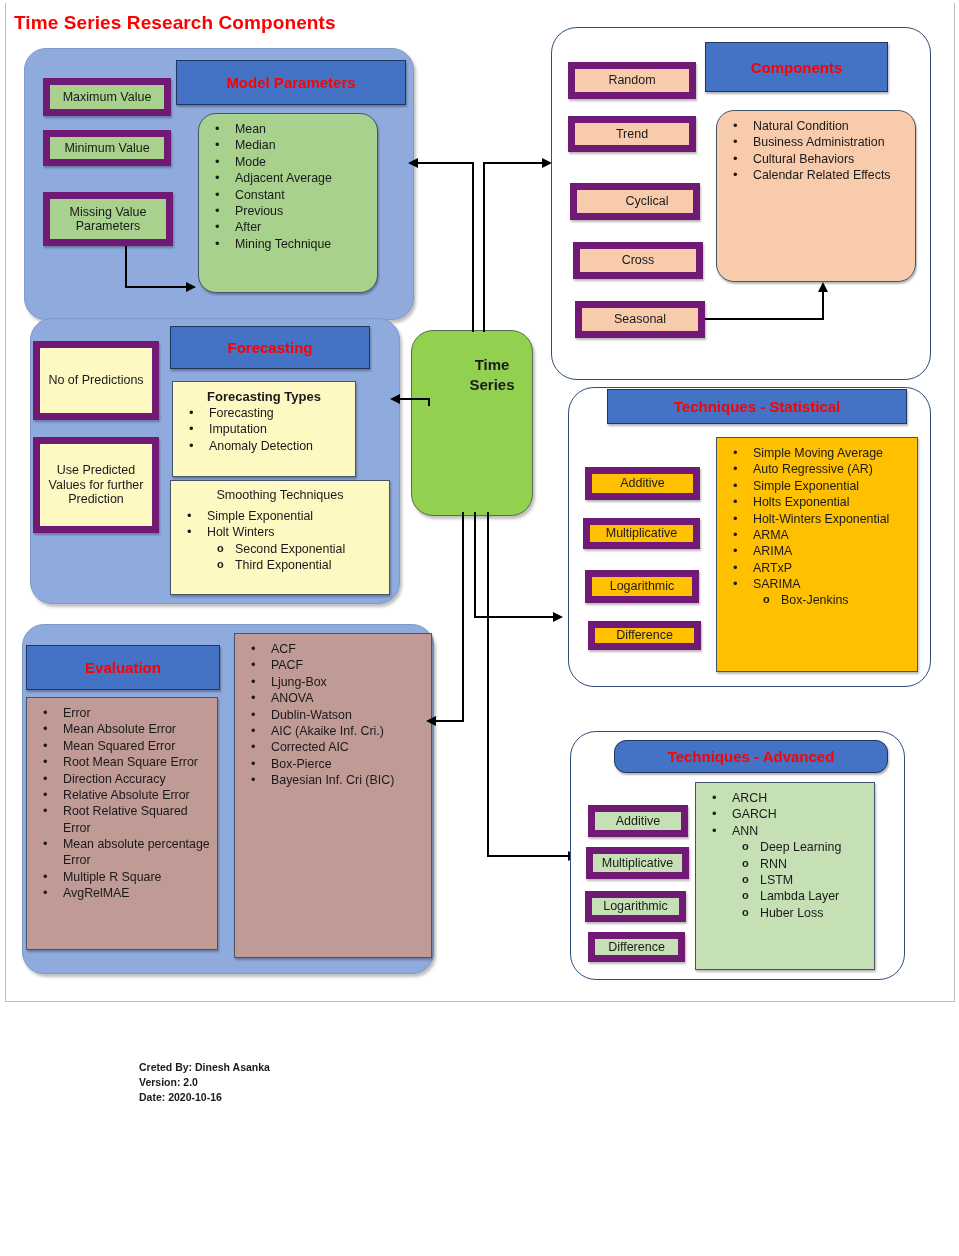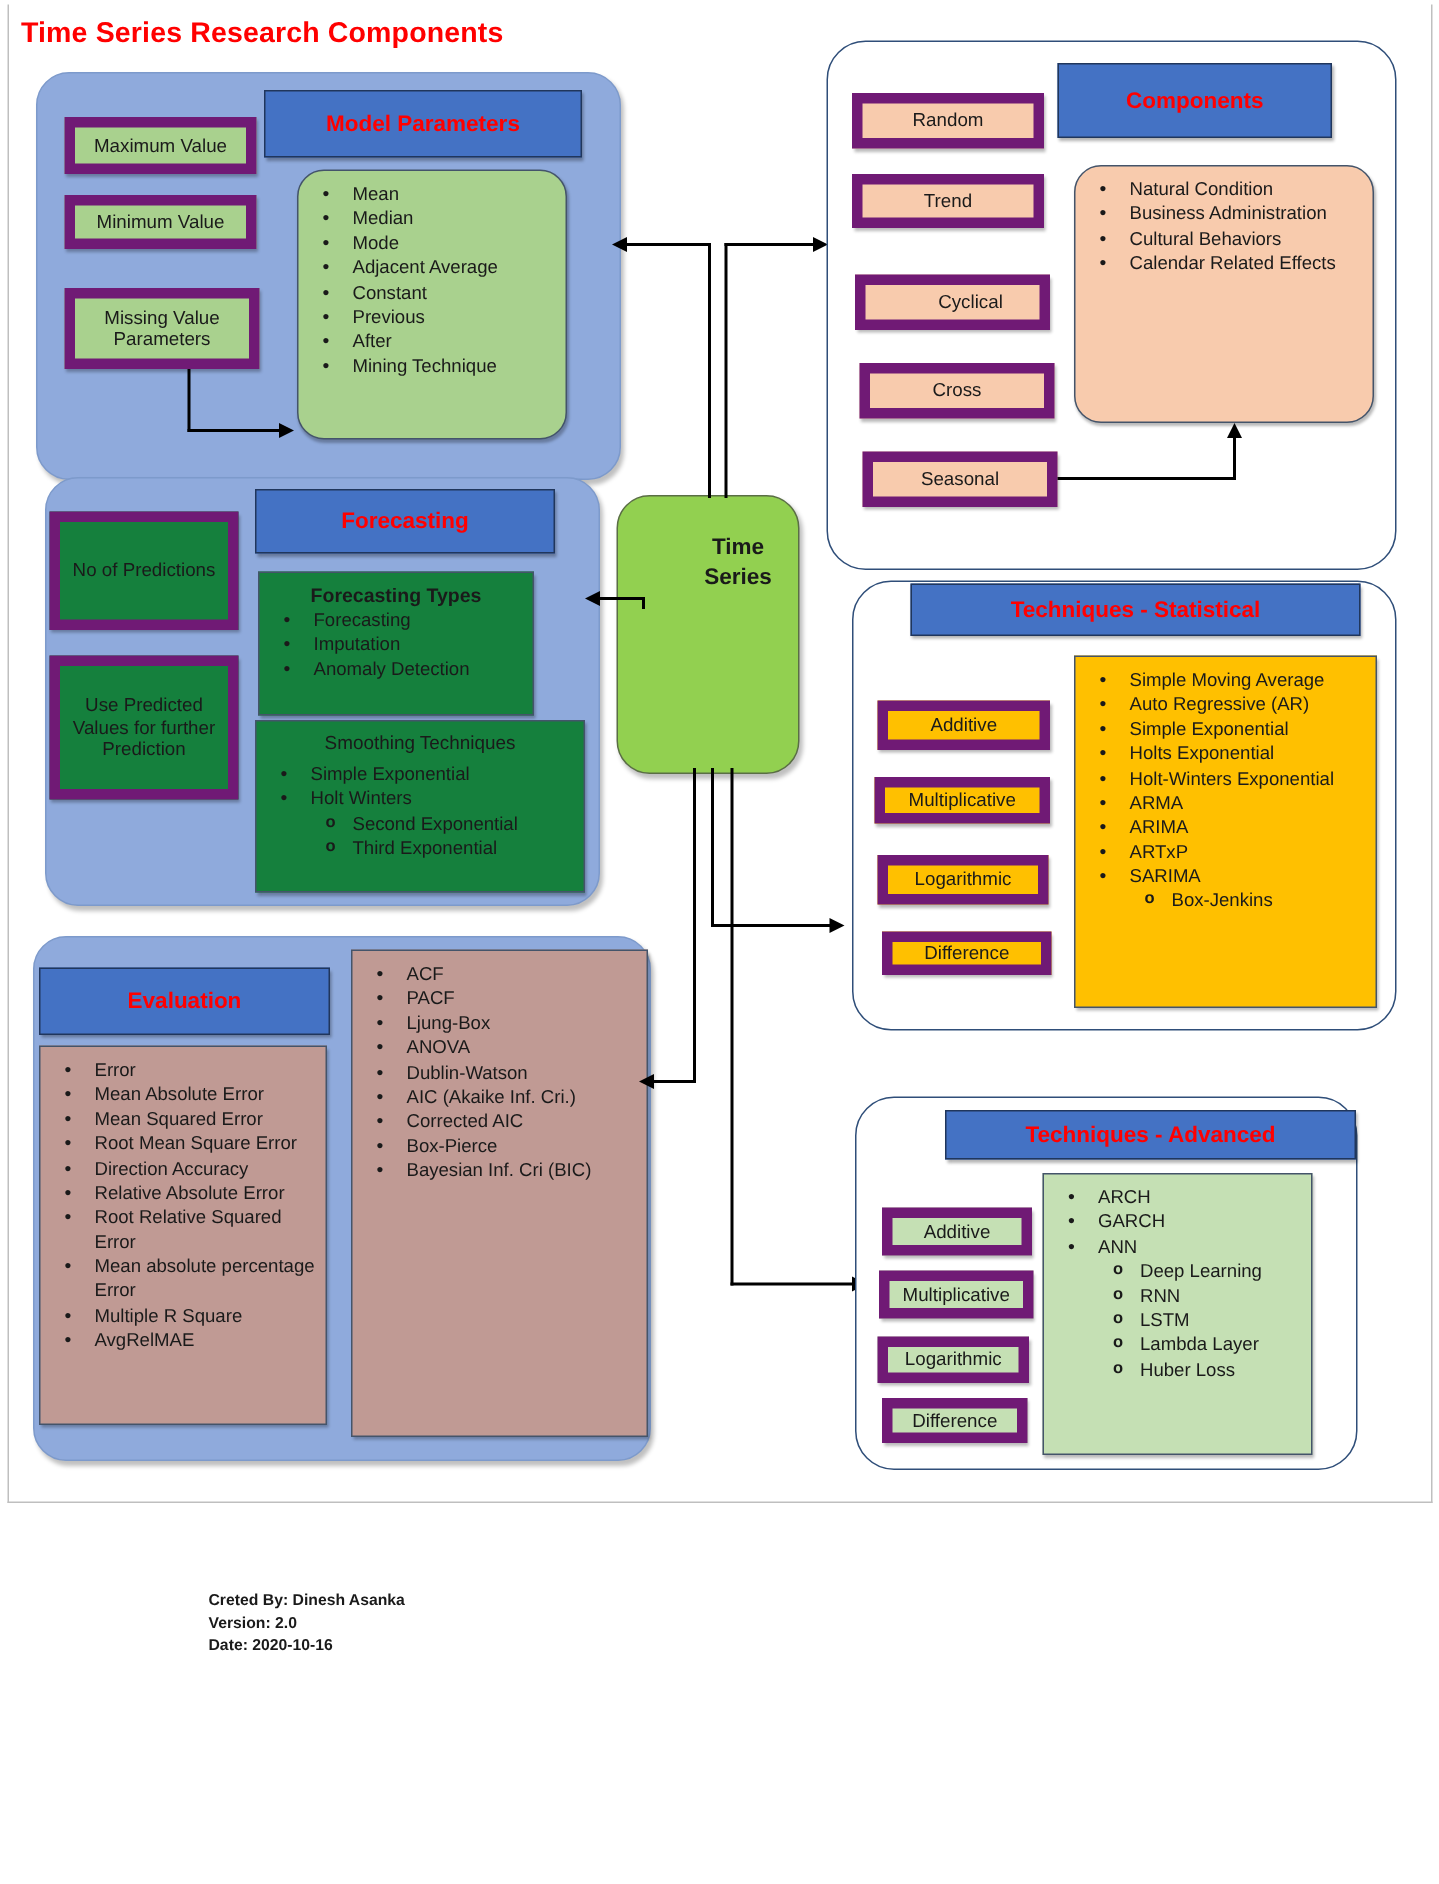--- a/index.html
+++ b/index.html
@@ -18,21 +18,21 @@
   .whitepanel{background:#ffffff;border:1.3px solid #2F4E79;border-radius:26px;}
   .hdr{position:absolute;box-sizing:border-box;background:#4472C4;border:1.4px solid #20365C;
        color:#ff0000;font-weight:bold;font-size:15px;display:flex;align-items:center;justify-content:center;
        box-shadow:1px 2px 2px rgba(0,0,0,.3);}
   .sbox{position:absolute;box-sizing:border-box;border:7px solid #701a75;
         display:flex;align-items:center;justify-content:center;text-align:center;
         font-size:12.5px;line-height:1.15;box-shadow:1px 2px 2px rgba(0,0,0,.28);padding:2px 4px;}
   .green{background:#A9D18E;}
   .lgreen{background:#C5E0B4;}
   .peach{background:#F8CBAD;}
-  .blue2{background:#15803d;}
+  .blue2{background:#fef9c3;}
   .rose{background:#C09A94;}
   .gold{background:#FFC000;}
   .listbox{position:absolute;box-sizing:border-box;border:1px solid #44546A;
            box-shadow:1px 2px 2px rgba(0,0,0,.28);padding:7px 6px 7px 6px;}
   .listbox.rounded{border-radius:18px;}
   ul{margin:0;padding:0;list-style:none;}
   li{font-size:12.4px;line-height:1.32;position:relative;padding-left:30px;}
   li::before{content:"\2022";position:absolute;left:10px;top:-1px;font-size:13px;}
   li.sub{padding-left:58px;}
   li.sub::before{content:"o";position:absolute;left:40px;top:0px;font-size:11px;font-weight:bold;}
@@ -57,21 +57,21 @@
 </head>
 <body>
 
 <div class="canvas">
 
   <div id="frame"></div>
 
   <div id="title">Time Series Research Components</div>
 
   <div class="panel bluepanel" style="left:24px;top:48px;width:390px;height:272px;"></div>
-  <div class="hdr" style="left:176px;top:60px;width:212px;height:45px;">Model Parameters</div>
+  <div class="hdr" style="left:176px;top:60px;width:230px;height:45px;">Model Parameters</div>
   <div class="sbox green" style="left:43px;top:78px;width:128px;height:38px;">Maximum Value</div>
   <div class="sbox green" style="left:43px;top:130px;width:128px;height:36px;">Minimum Value</div>
   <div class="sbox green" style="left:43px;top:192px;width:130px;height:54px;">Missing Value Parameters</div>
   <div class="listbox green rounded" style="left:198px;top:113px;width:180px;height:180px;">
     <ul>
         <li>Mean</li>
         <li>Median</li>
         <li>Mode</li>
         <li>Adjacent Average</li>
         <li>Constant</li>
@@ -199,21 +199,21 @@
         <li class="">Holt-Winters Exponential</li>
         <li class="">ARMA</li>
         <li class="">ARIMA</li>
         <li class="">ARTxP</li>
         <li class="">SARIMA</li>
         <li class="sub">Box-Jenkins</li>
       </ul>
   </div>
 
   <div class="panel whitepanel" style="left:570px;top:731px;width:335px;height:249px;"></div>
-  <div class="hdr" style="left:630px;top:740px;width:274px;height:33px;">Techniques - Advanced</div>
+  <div class="hdr" style="left:614px;top:740px;width:274px;height:33px;border-radius:12px;">Techniques - Advanced</div>
   <div class="sbox lgreen" style="left:588px;top:805px;width:100px;height:32px;">Additive</div>
   <div class="sbox lgreen" style="left:586px;top:847px;width:103px;height:32px;">Multiplicative</div>
   <div class="sbox lgreen" style="left:585px;top:891px;width:101px;height:31px;">Logarithmic</div>
   <div class="sbox lgreen" style="left:588px;top:932px;width:97px;height:30px;">Difference</div>
   <div class="listbox lgreen" style="left:695px;top:782px;width:180px;height:188px;">
     <ul>
         <li class="">ARCH</li>
         <li class="">GARCH</li>
         <li class="">ANN</li>
         <li class="sub">Deep Learning</li>

